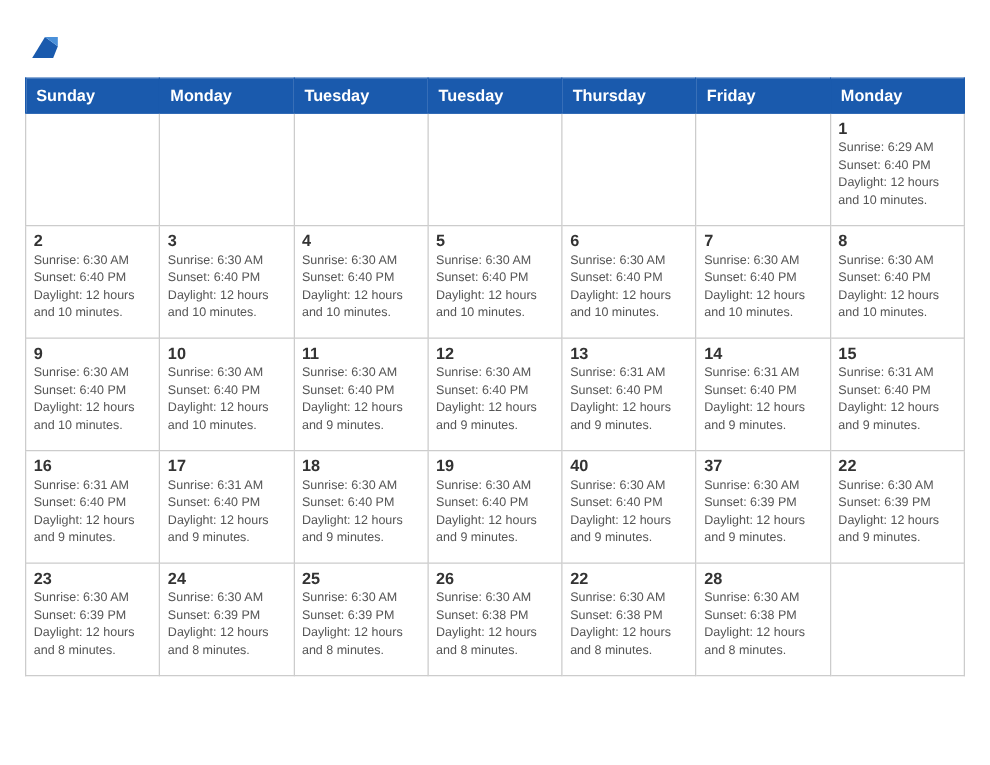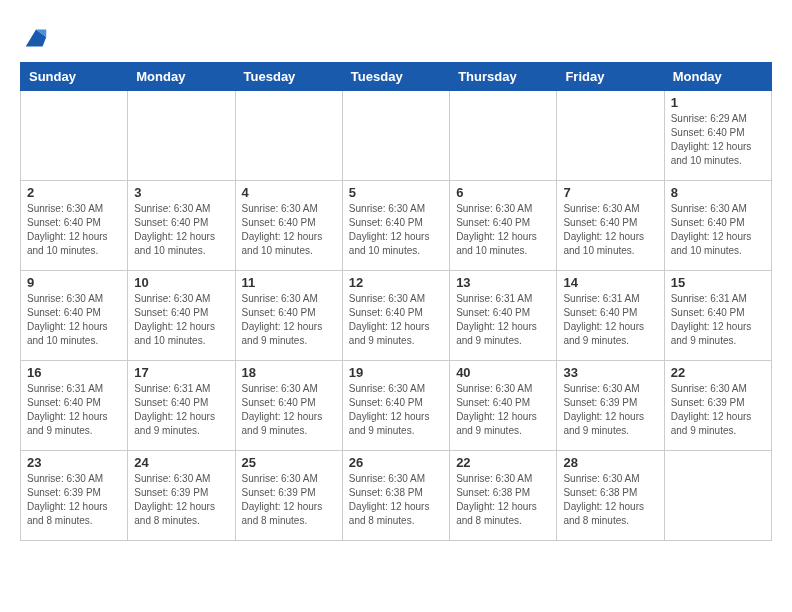--- a/index.html
+++ b/index.html
@@ -261,21 +261,21 @@
 Sunset: 6:40 PM
 Daylight: 12 hours and 9 minutes.</div>
           </td>
           <td>
             <div class="day-number">40</div>
             <div class="day-info" style="white-space: pre-line;">Sunrise: 6:30 AM
 Sunset: 6:40 PM
 Daylight: 12 hours and 9 minutes.</div>
           </td>
           <td>
-            <div class="day-number">33</div>
+            <div class="day-number">37</div>
             <div class="day-info" style="white-space: pre-line;">Sunrise: 6:30 AM
 Sunset: 6:39 PM
 Daylight: 12 hours and 9 minutes.</div>
           </td>
           <td>
             <div class="day-number">22</div>
             <div class="day-info" style="white-space: pre-line;">Sunrise: 6:30 AM
 Sunset: 6:39 PM
 Daylight: 12 hours and 9 minutes.</div>
           </td>

